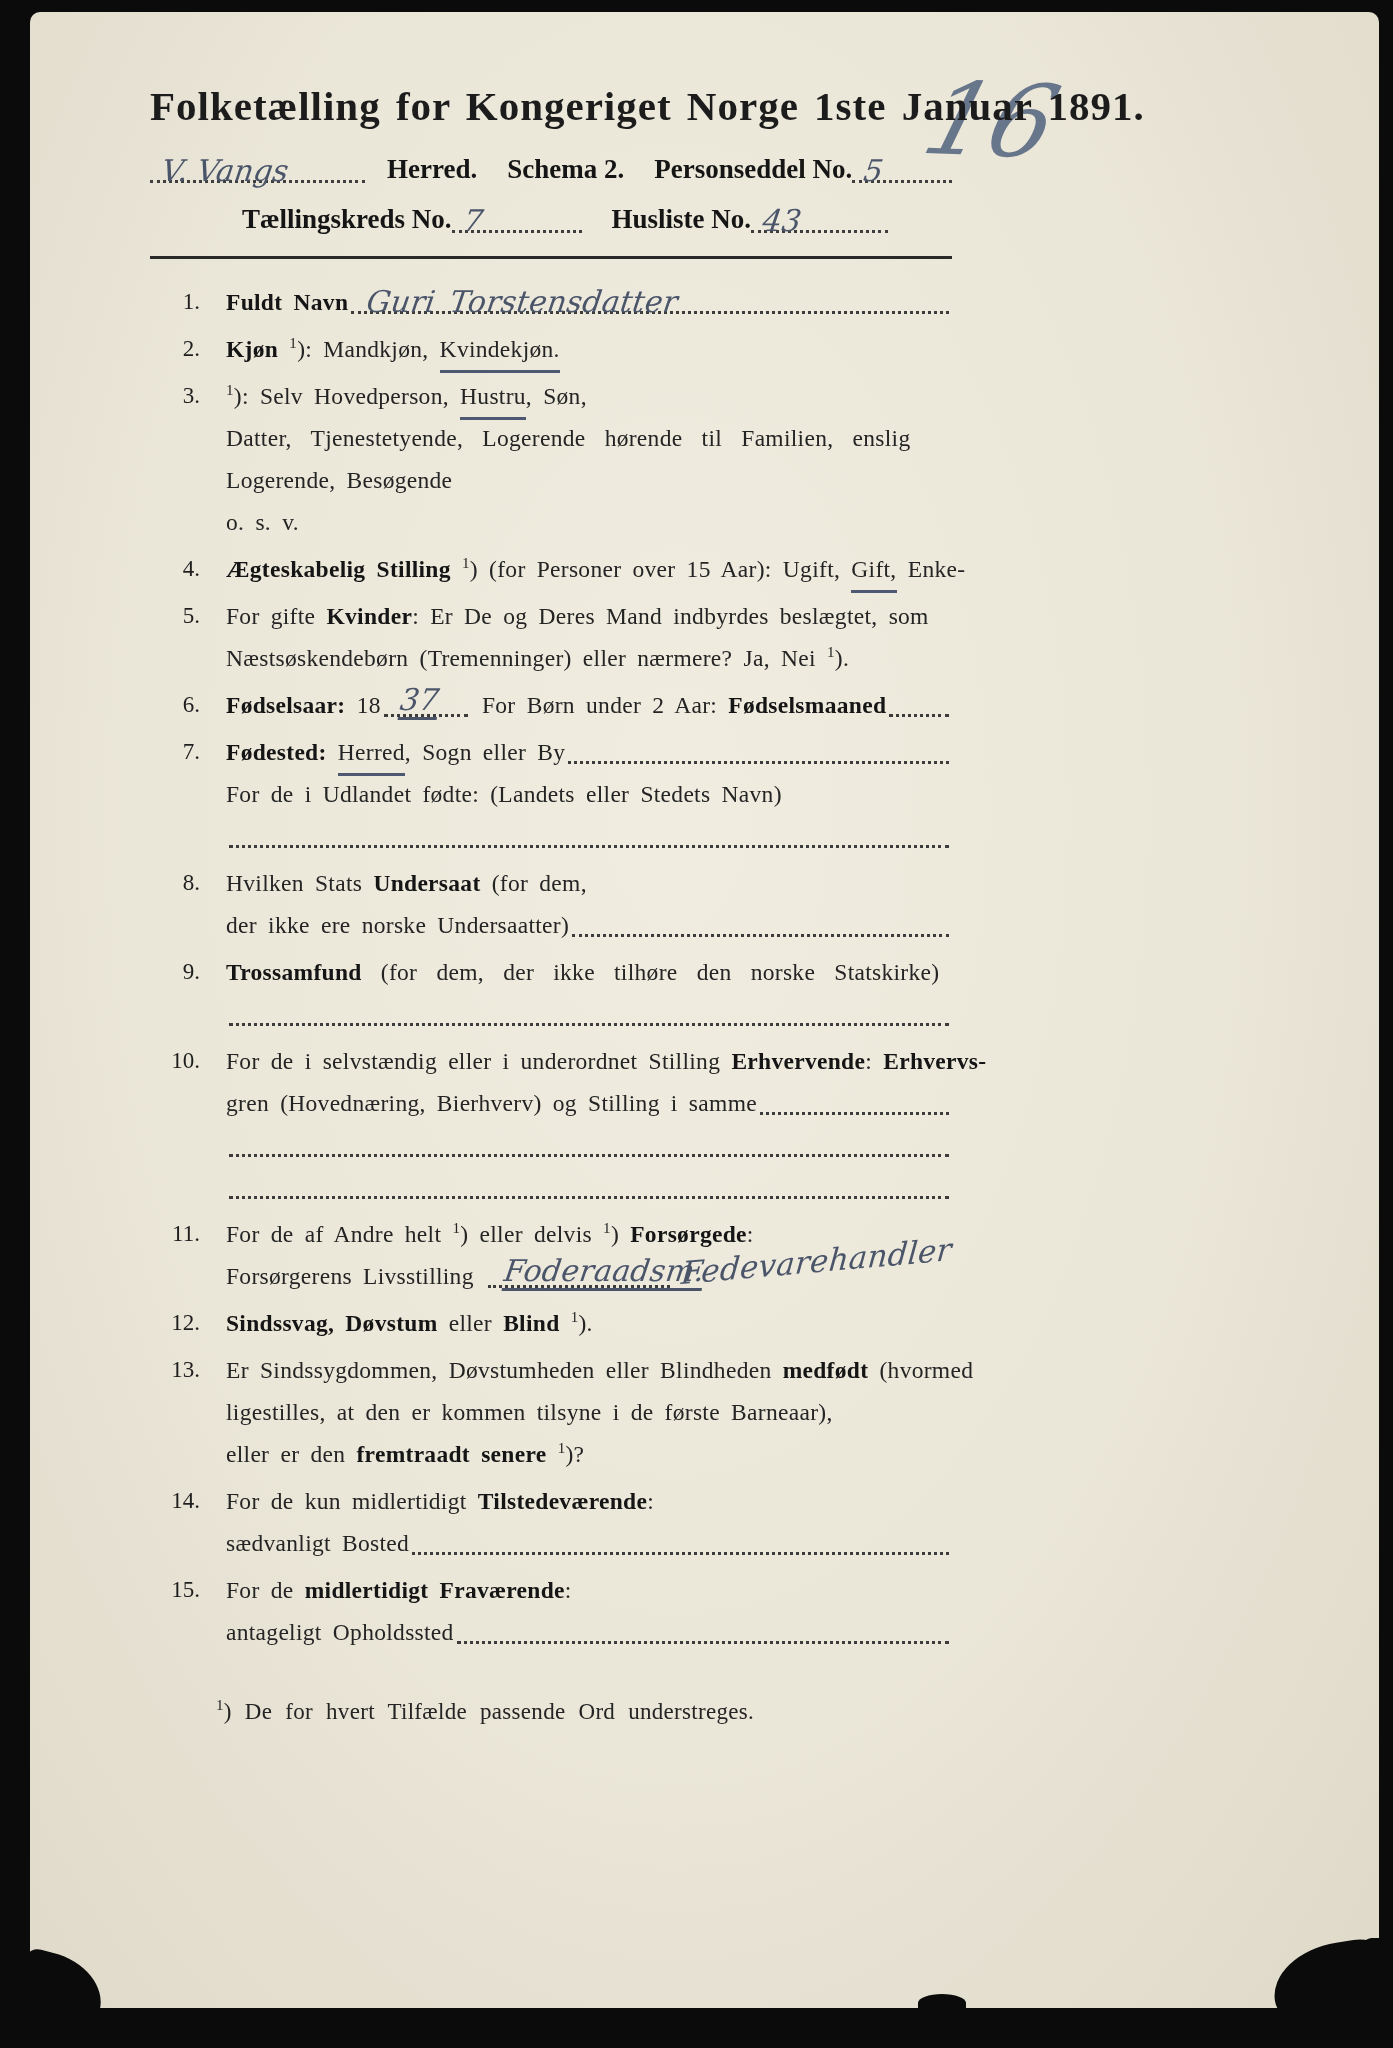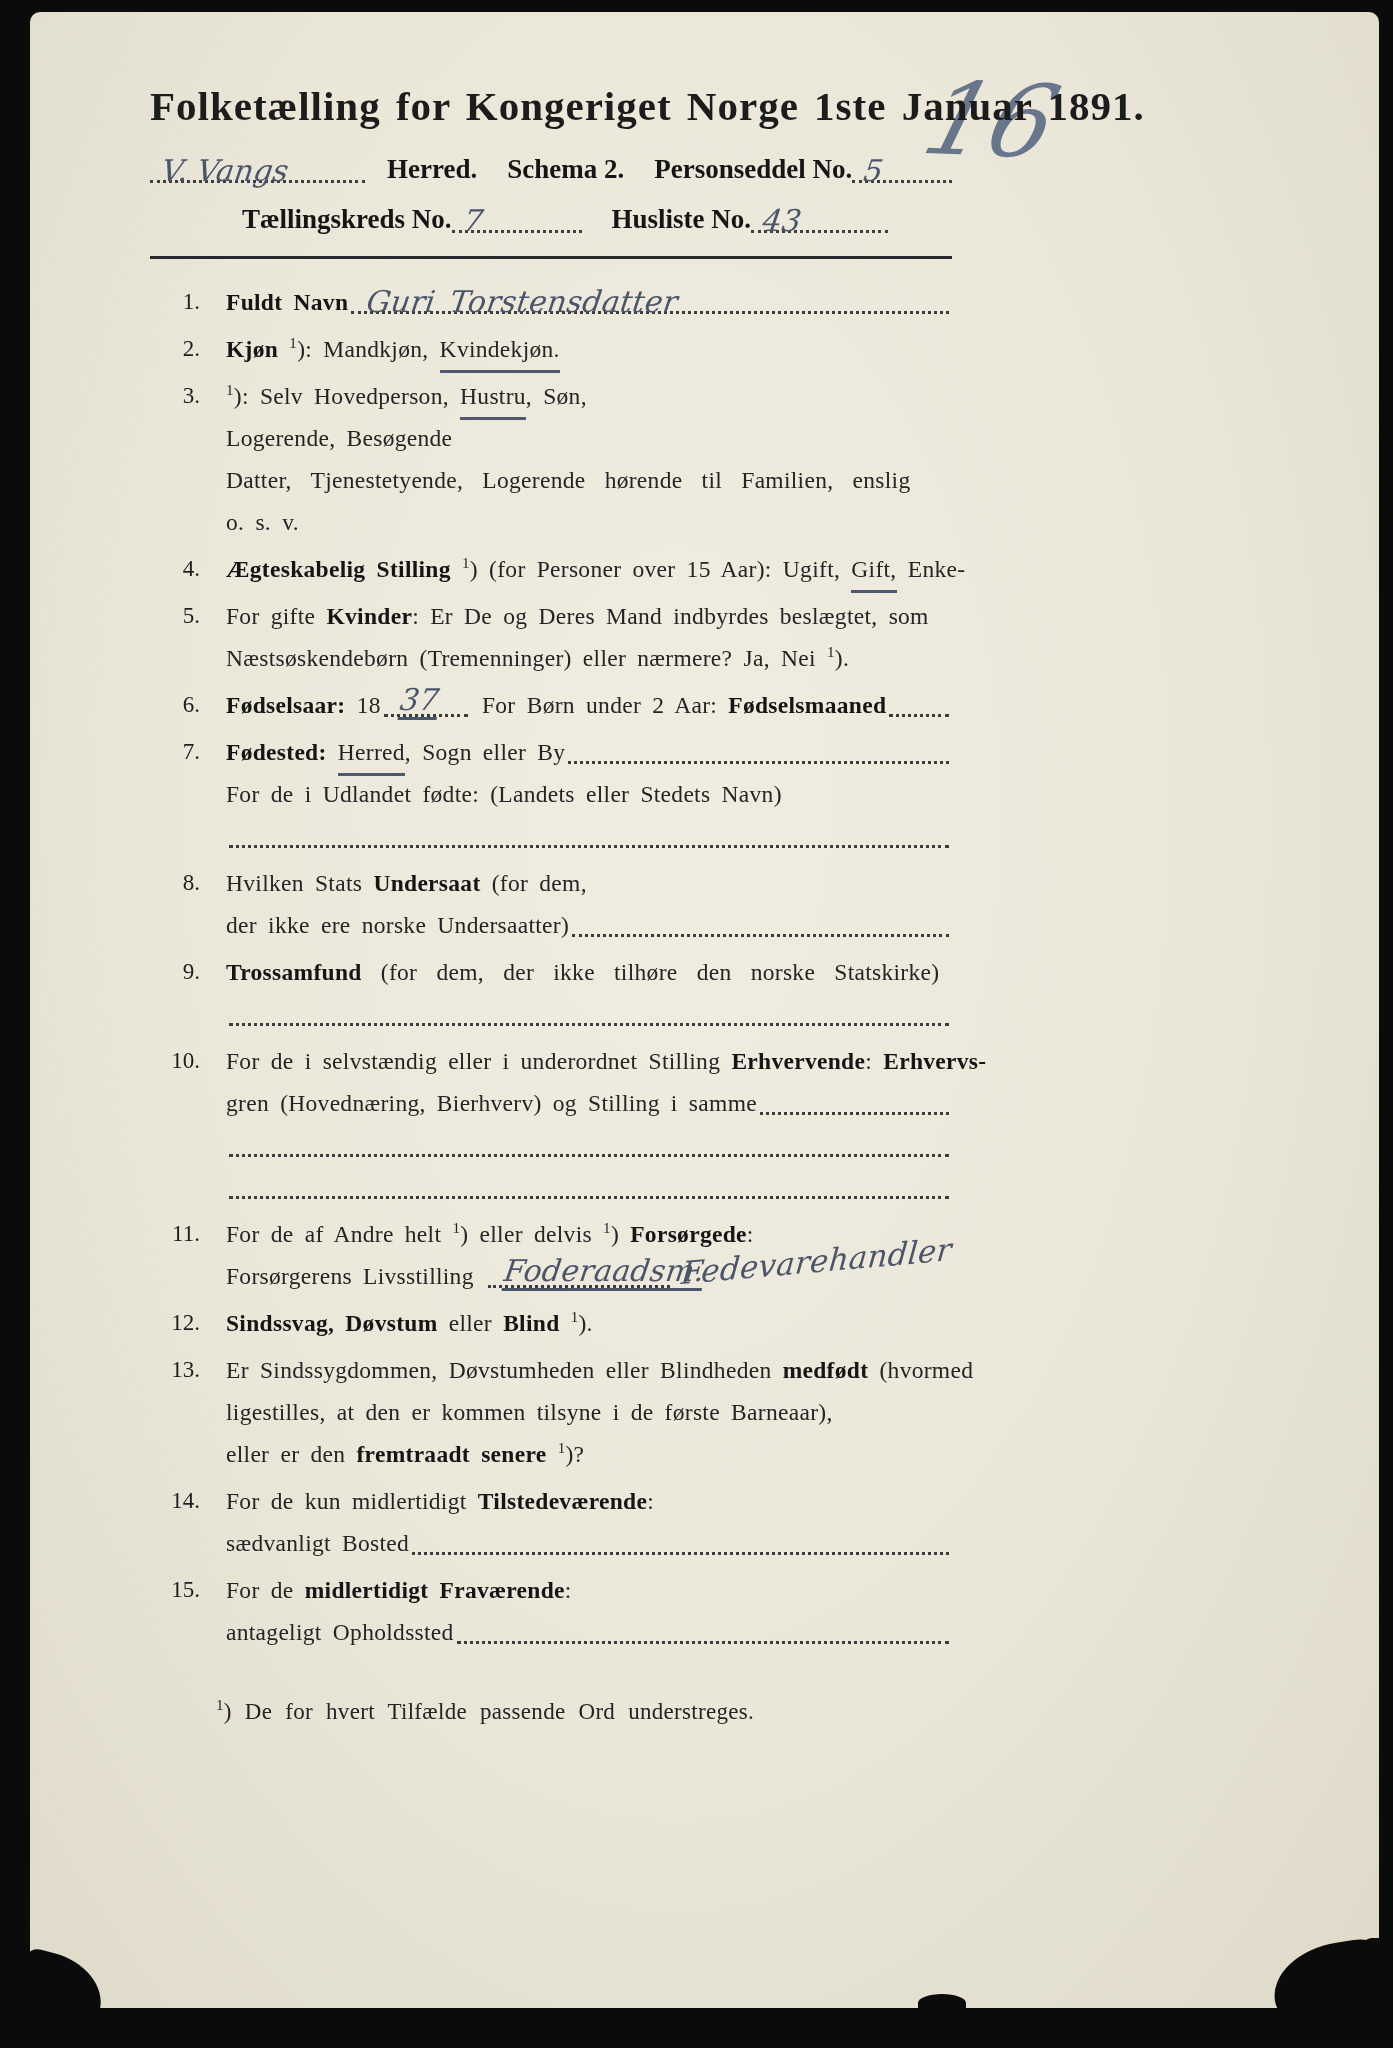--- a/index.html
+++ b/index.html
@@ -119,25 +119,25 @@
         </div>
         <div class="item">
           <div class="num">3.</div>
           <div class="ilines">
             <div class="line">
               <span class="sup">1</span>
               <span>): Selv Hovedperson, </span>
               <span class="hu">Hustru</span>
               <span>, Søn,</span>
             </div>
-            <div class="line">
-              <span>Logerende, Besøgende</span>
-            </div>
             <div class="line wide">
               <span>Datter, Tjenestetyende, Logerende hørende til Familien, enslig</span>
+            </div>
+            <div class="line">
+              <span>Logerende, Besøgende</span>
             </div>
             <div class="line">
               <span>o. s. v.</span>
             </div>
           </div>
         </div>
         <div class="item">
           <div class="num">4.</div>
           <div class="ilines">
             <div class="line">

